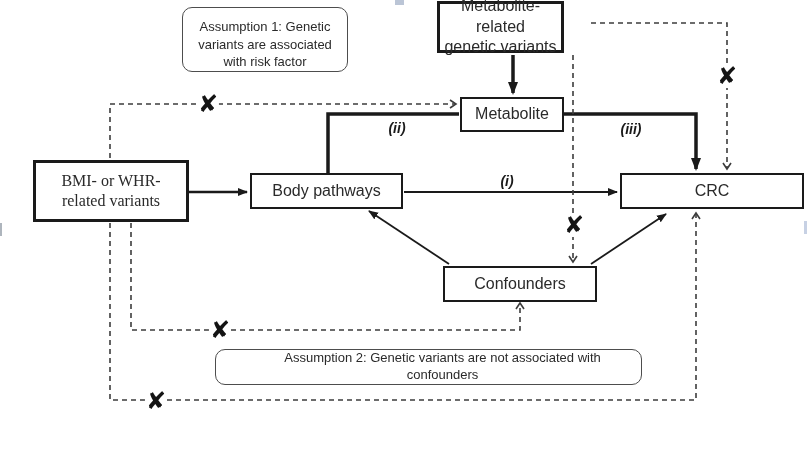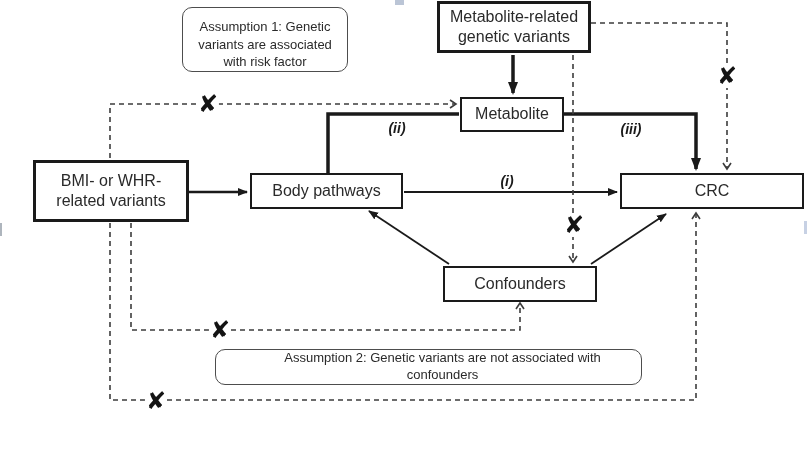--- a/index.html
+++ b/index.html
@@ -82,26 +82,26 @@
     <path d="M449,264 L369,211" fill="none" stroke="#1a1a1a" stroke-width="1.8" marker-end="url(#arrowM)"></path>
     <path d="M591,264 L666,214" fill="none" stroke="#1a1a1a" stroke-width="1.8" marker-end="url(#arrowM)"></path>
 
     <path d="M110,158 V104 H456" fill="none" stroke="#3c3c3c" stroke-width="1.6" stroke-dasharray="5 4" marker-end="url(#vOpen)"></path>
     <path d="M131,223 V330 H520 V303" fill="none" stroke="#3c3c3c" stroke-width="1.6" stroke-dasharray="5 4" marker-end="url(#vOpen)"></path>
     <path d="M110,223 V400 H696 V213" fill="none" stroke="#3c3c3c" stroke-width="1.6" stroke-dasharray="5 4" marker-end="url(#vOpen)"></path>
     <path d="M591,23 H727 V169" fill="none" stroke="#3c3c3c" stroke-width="1.6" stroke-dasharray="5 4" marker-end="url(#vOpen)"></path>
     <path d="M573,55 V262" fill="none" stroke="#3c3c3c" stroke-width="1.6" stroke-dasharray="5 4" marker-end="url(#vOpen)"></path>
   </svg>
 
-  <div class="node" style="left:437px;top:1px;width:154px;height:52px;">
+  <div class="node" style="left:437px;top:1px;width:127px;height:52px;">
     <span>Metabolite-related</span>
     <span>genetic variants</span>
   </div>
 
-  <div class="node" style="left:33px;top:160px;width:156px;height:62px;">
+  <div class="node" style="left:33px;top:160px;width:156px;height:62px;font-family:Liberation Serif, serif;">
     <span>BMI- or WHR-</span>
     <span>related variants</span>
   </div>
 
   <div class="node thin" style="left:460px;top:97px;width:104px;height:35px;">
     <span>Metabolite</span>
   </div>
 
   <div class="node thin" style="left:250px;top:173px;width:153px;height:36px;">
     <span>Body pathways</span>

